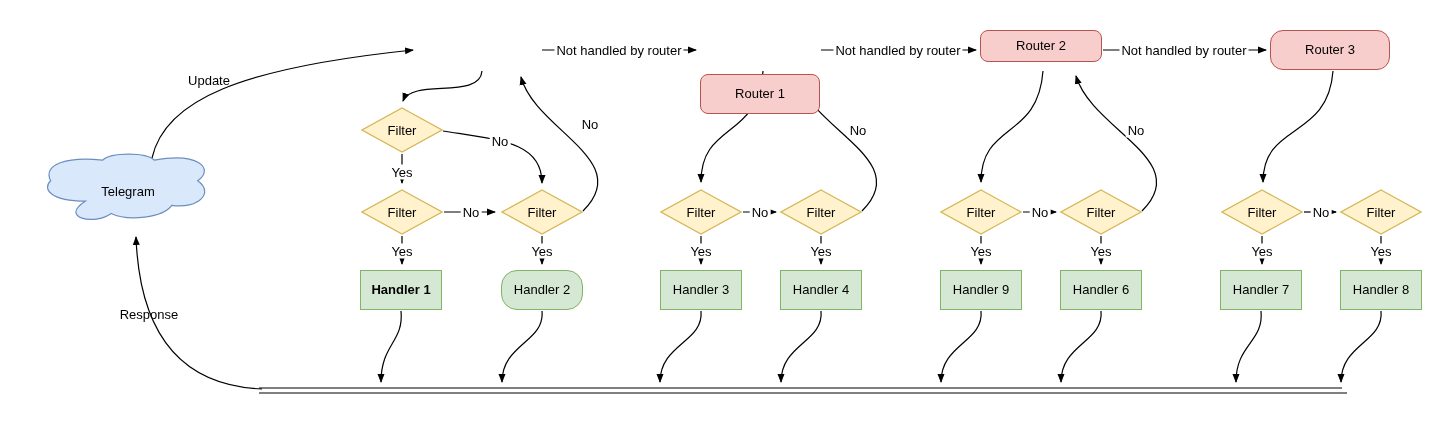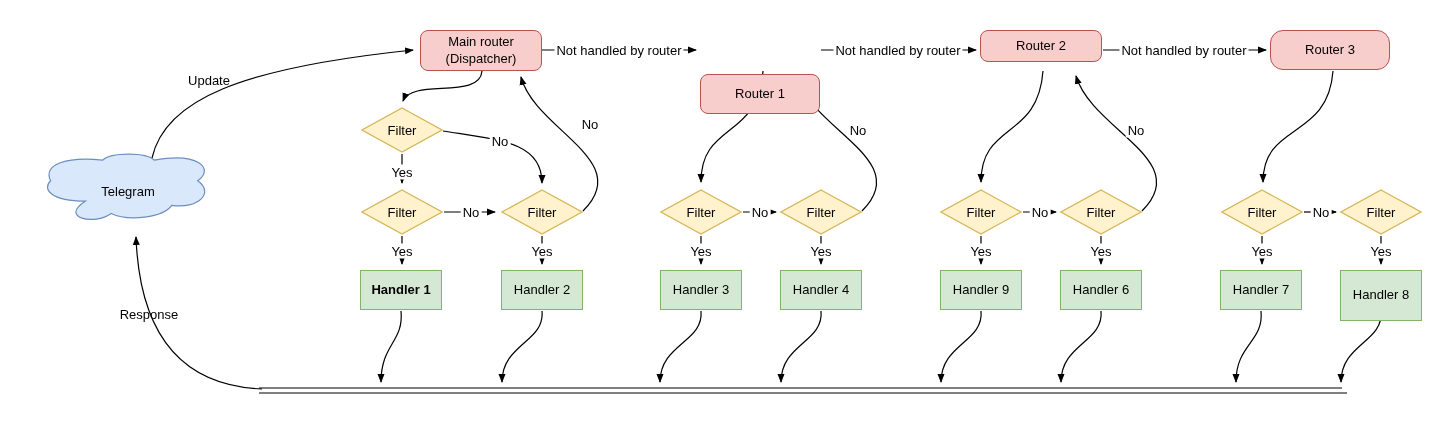--- a/index.html
+++ b/index.html
@@ -88,24 +88,20 @@
     <path class="edge-plain" d="M259,393 L1347,393"></path>
   </svg>
 
   <div class="cloudwrap">
     <svg width="177" height="86" viewBox="-2 -2 177 86">
       <path d="M43.25,49.2 C8.65,49.2 0,36.9 8.65,28.7 C0,12.3 25.95,4.1 60.55,8.2 C69.2,0 103.8,0 112.45,8.2 C155.7,0 173,16.4 155.7,28.7 C173,41 155.7,57.4 129.75,53.3 C121.1,65.6 86.5,69.7 69.2,61.5 C51.9,73.8 17.3,65.6 43.25,49.2 Z" fill="#dae8fc" stroke="#6c8ebf" stroke-width="1.2"></path>
     </svg>
     <span class="elabel nobg" style="left:88px;top:41px;">Telegram</span>
   </div>
 
-  <div class="node router" style="left:420px;top:30px;width:122px;height:41px;">
-    <span>Main router</span>
-    <span>(Dispatcher)</span>
-  </div>
   <div class="node router" style="left:700px;top:30px;width:120px;height:40px;margin-top:44px;">
     <span>Router 1</span>
   </div>
   <div class="node router" style="left:980px;top:30px;width:122px;height:32px;">
     <span>Router 2</span>
   </div>
   <div class="node router" style="left:1270px;top:30px;width:120px;height:40px;border-radius:13px;">
     <span>Router 3</span>
   </div>
 
@@ -160,39 +156,39 @@
   <div class="diamond" style="left:1340px;top:189px;">
     <svg width="82" height="46" viewBox="0 0 82 46">
         <polygon points="41,1 81,23 41,45 1,23" fill="#fff2cc" stroke="#d6b656" stroke-width="1.2"></polygon>
       </svg>
     <span class="dlabel">Filter</span>
   </div>
 
   <div class="node handler" style="left:360px;top:270px;width:82px;height:40px;font-weight:bold;">
       <span>Handler 1</span>
     </div>
-  <div class="node handler" style="left:501px;top:270px;width:82px;height:40px;">
+  <div class="node handler" style="left:501px;top:270px;width:82px;height:40px;border-radius:16px;">
       <span>Handler 2</span>
     </div>
   <div class="node handler" style="left:660px;top:270px;width:82px;height:40px;">
       <span>Handler 3</span>
     </div>
   <div class="node handler" style="left:780px;top:270px;width:82px;height:40px;">
       <span>Handler 4</span>
     </div>
   <div class="node handler" style="left:940px;top:270px;width:82px;height:40px;">
       <span>Handler 9</span>
     </div>
   <div class="node handler" style="left:1060px;top:270px;width:82px;height:40px;">
       <span>Handler 6</span>
     </div>
   <div class="node handler" style="left:1220px;top:270px;width:82px;height:40px;">
       <span>Handler 7</span>
     </div>
-  <div class="node handler" style="left:1340px;top:270px;width:82px;height:51px;">
+  <div class="node handler" style="left:1340px;top:270px;width:82px;height:40px;">
       <span>Handler 8</span>
     </div>
 
   <span class="elabel nobg" style="left:209px;top:80px;">Update</span>
   <span class="elabel nobg" style="left:149px;top:314px;">Response</span>
 
   <span class="elabel" style="left:619px;top:50px;">Not handled by router</span>
   <span class="elabel" style="left:898px;top:50px;">Not handled by router</span>
   <span class="elabel" style="left:1184px;top:50px;">Not handled by router</span>
 

